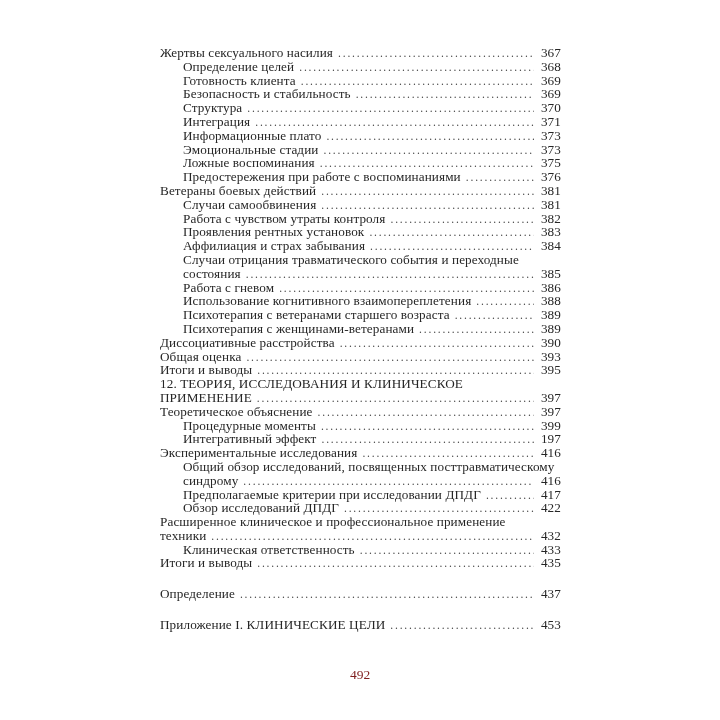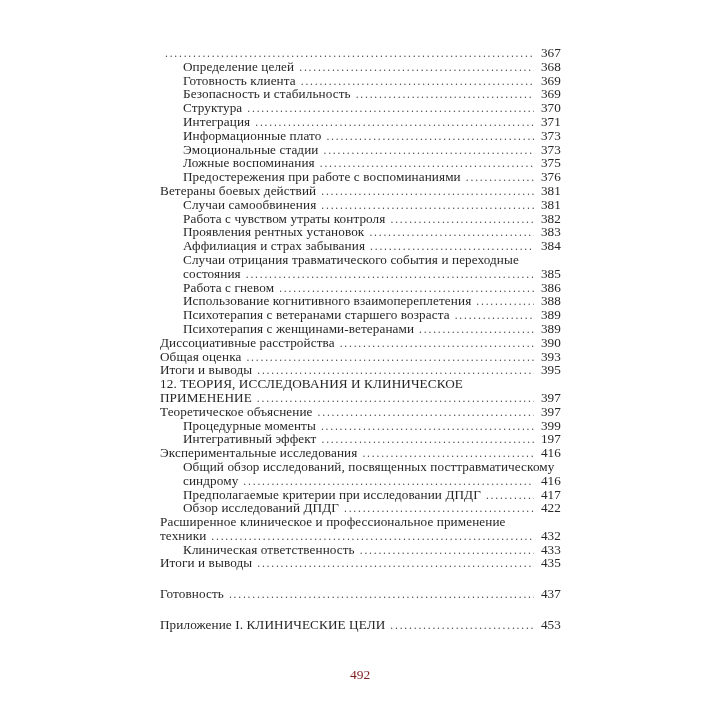--- a/index.html
+++ b/index.html
@@ -72,20 +72,21 @@
     font-size: 13.5px;
     color: #7f1d1d;
   }
 </style>
 </head>
 <body>
 
 <div class="book-page">
   <div class="toc">
       <div class="toc-row indent-0">
+        <span class="toc-text">Жертвы сексуального насилия</span>
         <span class="toc-leader"></span>
         <span class="toc-page">367</span>
       </div>
       <div class="toc-row indent-1">
         <span class="toc-text">Определение целей</span>
         <span class="toc-leader"></span>
         <span class="toc-page">368</span>
       </div>
       <div class="toc-row indent-1">
         <span class="toc-text">Готовность клиента</span>
@@ -253,21 +254,21 @@
         <span class="toc-text">Клиническая ответственность</span>
         <span class="toc-leader"></span>
         <span class="toc-page">433</span>
       </div>
       <div class="toc-row indent-0">
         <span class="toc-text">Итоги и выводы</span>
         <span class="toc-leader"></span>
         <span class="toc-page">435</span>
       </div>
       <div class="toc-row indent-0 gap-before">
-        <span class="toc-text">Готовность</span>
+        <span class="toc-text">Определение</span>
         <span class="toc-leader"></span>
         <span class="toc-page">437</span>
       </div>
       <div class="toc-row indent-0 gap-before">
         <span class="toc-text">Приложение I. КЛИНИЧЕСКИЕ ЦЕЛИ</span>
         <span class="toc-leader"></span>
         <span class="toc-page">453</span>
       </div>
     </div>
   <div class="folio">492</div>

